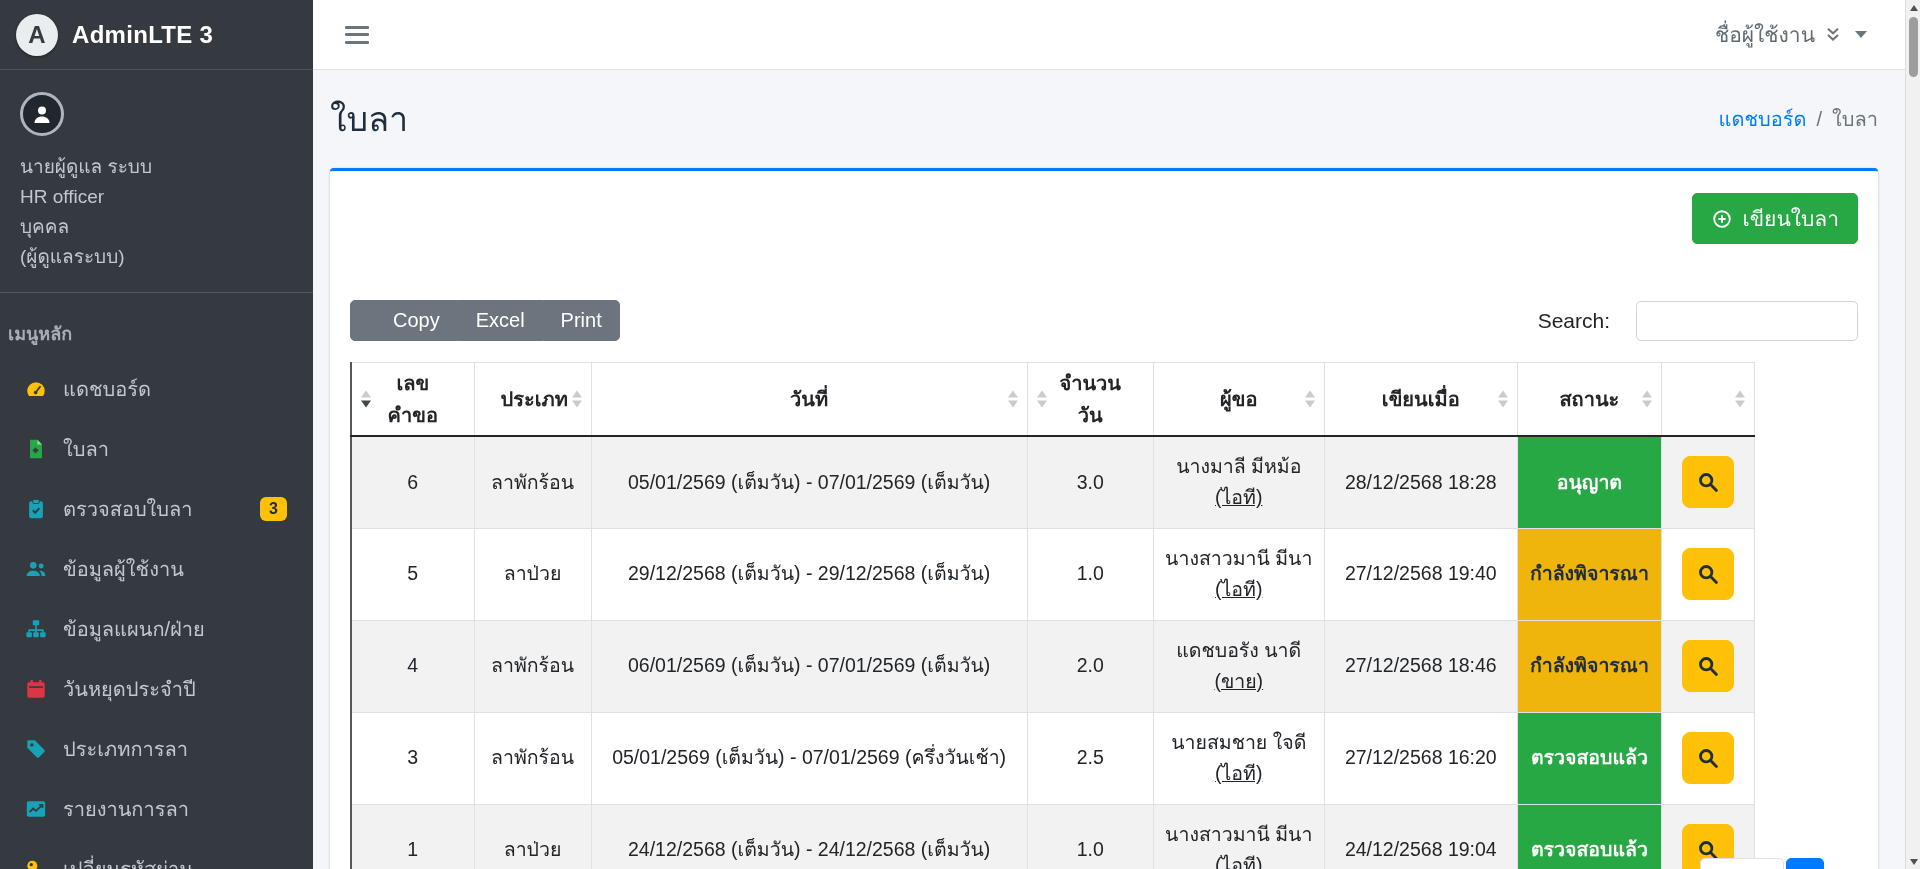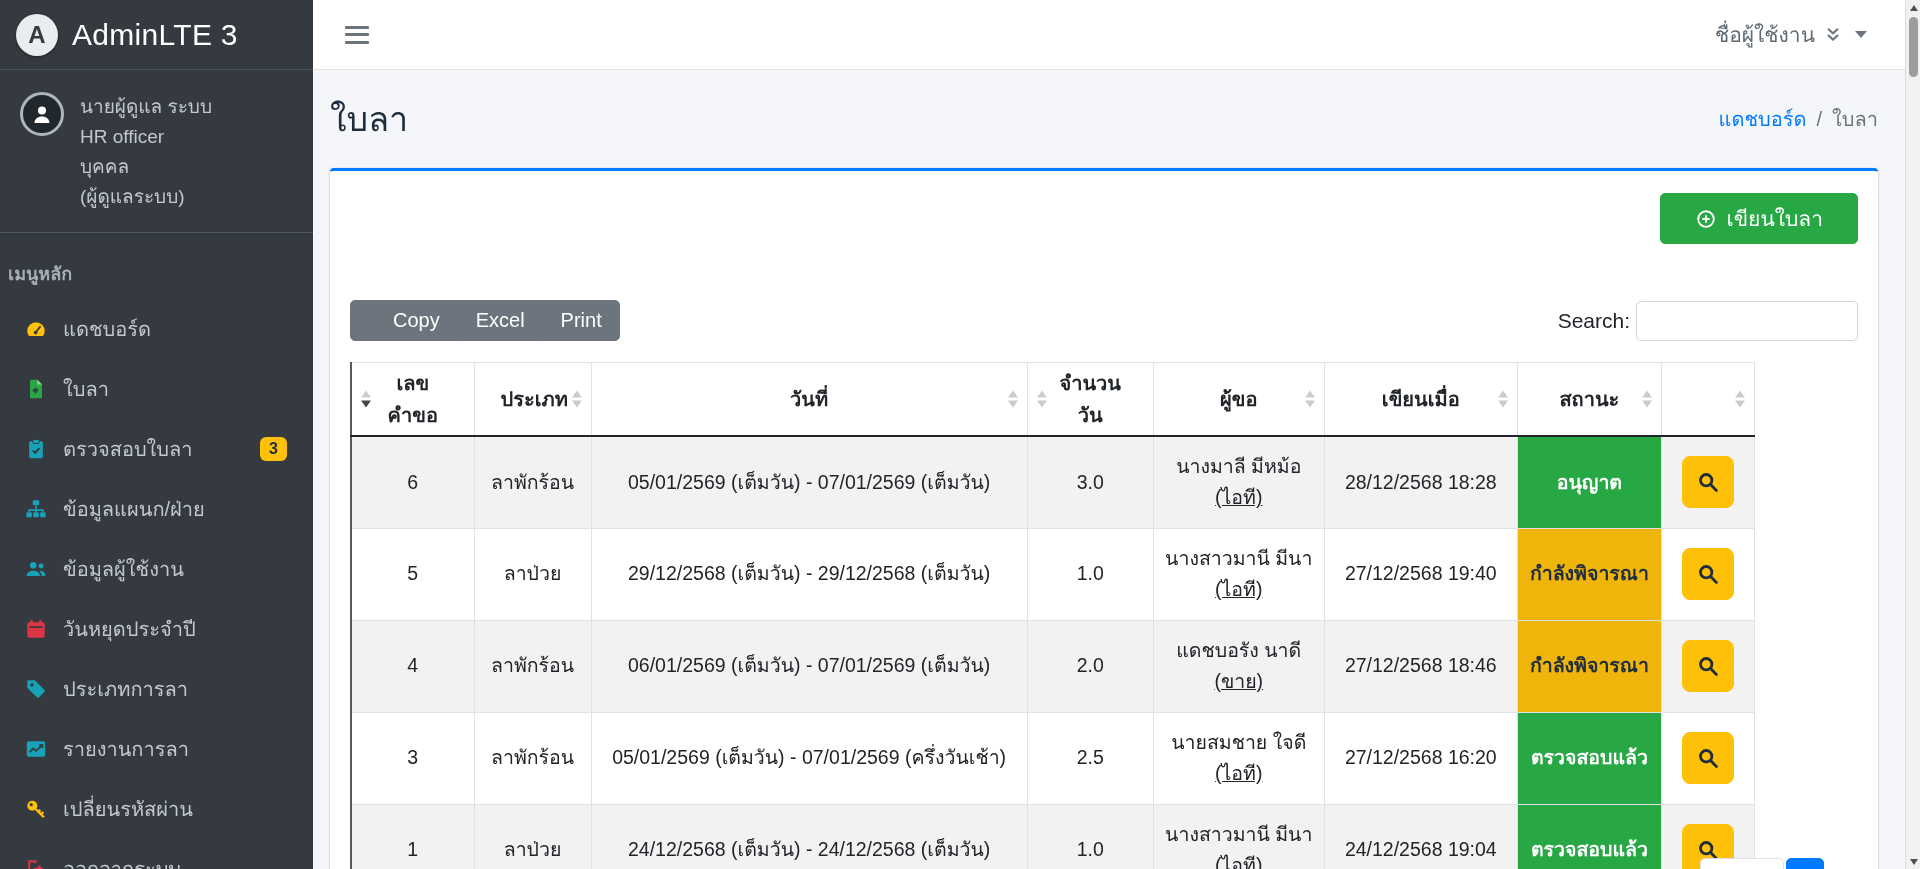--- a/index.html
+++ b/index.html
@@ -2,22 +2,22 @@
 <html><head>
 <meta charset="utf-8">
 <style>
   * { margin:0; padding:0; box-sizing:border-box; }
   html,body { width:1920px; height:869px; overflow:hidden; font-family:"Liberation Sans","DejaVu Sans",sans-serif; background:#f4f6f9; position:relative; }
 
   
   .sidebar { position:absolute; left:0; top:0; width:313px; height:869px; background:#343a40; color:#c2c7d0; z-index:20; }
   .brand { height:70px; display:flex; align-items:center; gap:14px; padding:0 16px; border-bottom:1px solid #4b545c; }
   .brand-logo { width:42px; height:42px; border-radius:50%; background:#e9edf0; color:#343a40; display:flex; align-items:center; justify-content:center; font-weight:bold; font-size:24px; box-shadow:0 1px 3px rgba(0,0,0,.4); }
-  .brand-title { color:#fff; font-size:30px; font-weight:400; letter-spacing:.3px; }
-  .user-panel { display:flex; gap:16px; padding:22px 16px 20px 20px; border-bottom:1px solid #4f5962; }
+  .brand-title { color:#fff; font-size:24px; font-weight:700; letter-spacing:.3px; }
+  .user-panel { display:flex; gap:16px; padding:22px 16px 20px 20px; border-bottom:1px solid #4f5962;flex-direction:column; }
   .avatar { flex:0 0 auto; width:44px; height:44px; border-radius:50%; background:#20282e; border:3px solid #aeb5bc; display:flex; align-items:center; justify-content:center; }
   .avatar svg { width:24px; height:24px; }
   .user-info { font-size:19px; line-height:1.58; color:#c2c7d0; }
   .menu-header { padding:26px 16px 10px 8px; font-size:18px; color:#a9afb6;font-weight:bold; }
   .nav-item { display:flex; align-items:center; gap:15px; padding:13px 16px; position:relative; cursor:pointer; font-size:20px; color:#c2c7d0; border-radius:4px; margin:2px 8px; }
   .nav-item .icon { width:24px; height:22px; display:flex; align-items:center; justify-content:center; flex:0 0 auto; }
   .nav-item .icon svg { width:22px; height:22px; }
   .nav-badge { position:absolute; right:18px; top:50%; transform:translateY(-50%); background:#ffc107; color:#1f2d3d; font-weight:bold; font-size:16px; padding:3px 9px; border-radius:6px; }
 
   
@@ -33,29 +33,29 @@
   .content-header { display:flex; align-items:center; justify-content:space-between; padding:22px 27px 16px 17px; }
   .page-title { font-size:34px; font-weight:500; color:#1f2d3d; }
   .breadcrumb { font-size:20px; display:flex; gap:10px; align-items:center; }
   .breadcrumb .link { color:#007bff; cursor:pointer; }
   .breadcrumb .sep { color:#6c757d; }
   .breadcrumb .current { color:#6c757d; }
 
   .card { margin:6px 27px 0 17px; background:#fff; border-top:3px solid #007bff; border-radius:4px; box-shadow:0 0 1px rgba(0,0,0,.125), 0 1px 3px rgba(0,0,0,.2); height:900px; position:relative; }
   .card-body { padding:22px 20px; }
   .create-row { text-align:right; }
-  .btn-success { display:inline-flex; align-items:center; gap:10px; background:#28a745; color:#fff; border:1px solid #28a745; border-radius:5px; font-size:21px; padding:8px 34px; cursor:pointer; font-family:Liberation Serif, serif; }
+  .btn-success { display:inline-flex; align-items:center; gap:10px; background:#28a745; color:#fff; border:1px solid #28a745; border-radius:5px; font-size:21px; padding:8px 18px; cursor:pointer; font-family:Liberation Serif, serif; }
   .btn-success svg { width:22px; height:22px; }
 
   .toolbar { margin-top:56px; display:flex; align-items:center; justify-content:space-between; }
   .btn-group { display:inline-flex; }
   .btn-sec { background:#6c757d; color:#fff; border:1px solid #6c757d; font-size:20px; padding:8px 17px; cursor:pointer; font-family:inherit; }
   .btn-sec:first-child { border-radius:5px 0 0 5px;padding-left:42px; }
   .btn-sec:last-child { border-radius:0 5px 5px 0; }
-  .search-wrap { display:flex; align-items:center; gap:6px; font-size:21px; color:#212529; }
+  .search-wrap { display:flex; align-items:center; gap:26px; font-size:21px; color:#212529; }
   .search-wrap input { width:222px; height:40px; border:1px solid #ced4da; border-radius:5px; font-size:19px; padding:0 10px; font-family:inherit; }
 
   
   table.datatable { margin-top:21px; border-collapse:collapse; table-layout:fixed; width:1405px; border-left:2px solid #55595d; border-bottom:2px solid #37393b; }
   .datatable th, .datatable td { border:1px solid #dee2e6; text-align:center; vertical-align:middle; color:#212529; }
   .datatable thead th { font-size:20px; font-weight:bold; height:50px; position:relative; background:#fff; border-bottom:2px solid #212529; padding:4px 26px; }
   .datatable tbody td { font-size:19.5px; height:92px; padding:6px 8px; line-height:1.5; }
   .datatable tbody tr.odd { background:#f2f2f2; }
   .datatable tbody tr.even { background:#fff; }
   .sorters { position:absolute; top:50%; transform:translateY(-50%); display:flex; flex-direction:column; gap:3px; }
@@ -139,39 +139,39 @@
             <rect x="8.5" y="1.5" width="7" height="4.5" rx="1.2" fill="currentColor" stroke="#343a40" stroke-width="1"></rect>
             <path d="M8.5 13.5l2.6 2.6 4.6-5" stroke="#343a40" stroke-width="2.2" fill="none"></path>
           </svg>
       </span>
       <span>ตรวจสอบใบลา</span>
       <span class="nav-badge">3</span>
     </div>
     <div class="nav-item">
       <span class="icon" style="color:#17a2b8">
         <svg viewBox="0 0 24 24" fill="currentColor">
+            <circle cx="9" cy="8" r="3.6"></circle>
+            <path d="M1.8 19.5c0-3.5 3.2-5.7 7.2-5.7s7.2 2.2 7.2 5.7z"></path>
+            <circle cx="17.6" cy="8.8" r="2.7"></circle>
+            <path d="M17.2 13.9c3 .3 5 2.3 5 5.6h-4.2c0-2.2-.8-4.2-2.4-5.3z"></path>
+          </svg>
+      </span>
+      <span>ข้อมูลผู้ใช้งาน</span>
+    </div>
+    <div class="nav-item">
+      <span class="icon" style="color:#17a2b8">
+        <svg viewBox="0 0 24 24" fill="currentColor">
             <rect x="8.5" y="2.5" width="7" height="5.5" rx="1"></rect>
             <rect x="1.5" y="15.5" width="6" height="5.5" rx="1"></rect>
             <rect x="9" y="15.5" width="6" height="5.5" rx="1"></rect>
             <rect x="16.5" y="15.5" width="6" height="5.5" rx="1"></rect>
             <path d="M12 8v3.5M4.5 15.5v-2.3h15v2.3M12 11.5v4" stroke="currentColor" stroke-width="1.7" fill="none"></path>
           </svg>
       </span>
       <span>ข้อมูลแผนก/ฝ่าย</span>
-    </div>
-    <div class="nav-item">
-      <span class="icon" style="color:#17a2b8">
-        <svg viewBox="0 0 24 24" fill="currentColor">
-            <circle cx="9" cy="8" r="3.6"></circle>
-            <path d="M1.8 19.5c0-3.5 3.2-5.7 7.2-5.7s7.2 2.2 7.2 5.7z"></path>
-            <circle cx="17.6" cy="8.8" r="2.7"></circle>
-            <path d="M17.2 13.9c3 .3 5 2.3 5 5.6h-4.2c0-2.2-.8-4.2-2.4-5.3z"></path>
-          </svg>
-      </span>
-      <span>ข้อมูลผู้ใช้งาน</span>
     </div>
     <div class="nav-item">
       <span class="icon" style="color:#dc3545">
         <svg viewBox="0 0 24 24" fill="currentColor">
             <rect x="2.5" y="4.5" width="19" height="17" rx="2"></rect>
             <rect x="6" y="2" width="2.6" height="5.5" rx="1.2"></rect>
             <rect x="15.4" y="2" width="2.6" height="5.5" rx="1.2"></rect>
             <rect x="4.5" y="9" width="15" height="1.8" fill="#343a40"></rect>
           </svg>
       </span>

